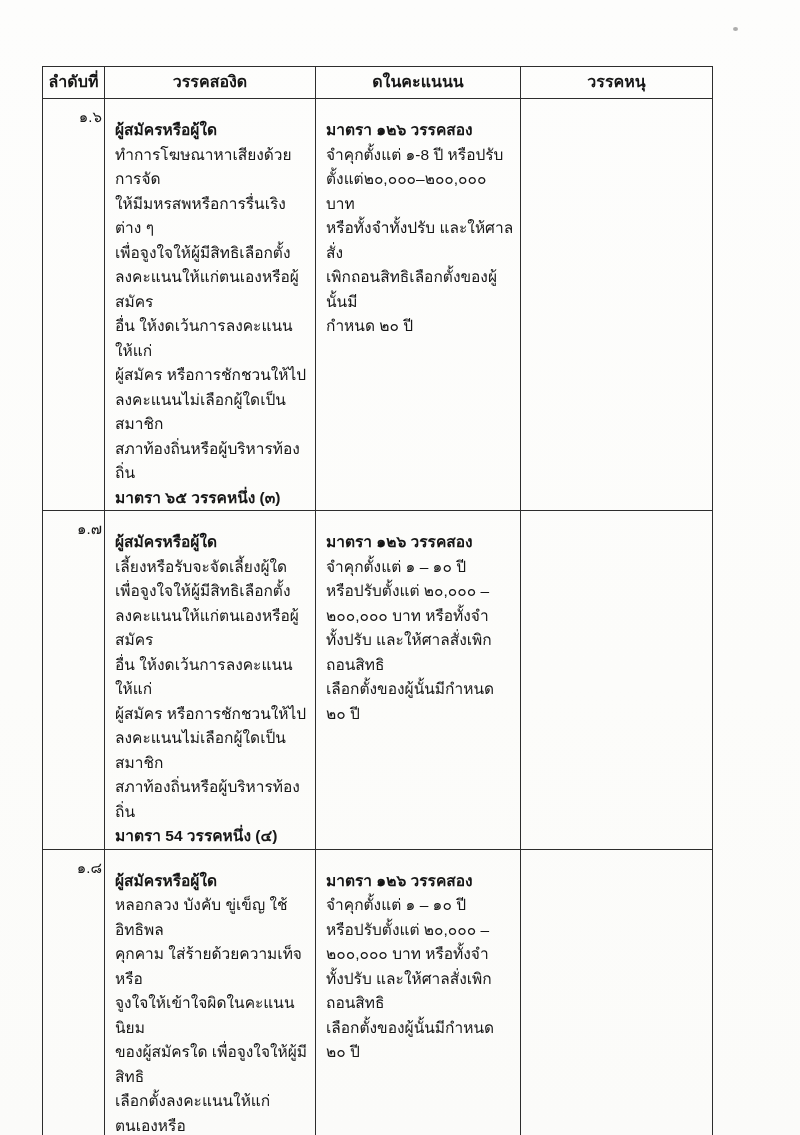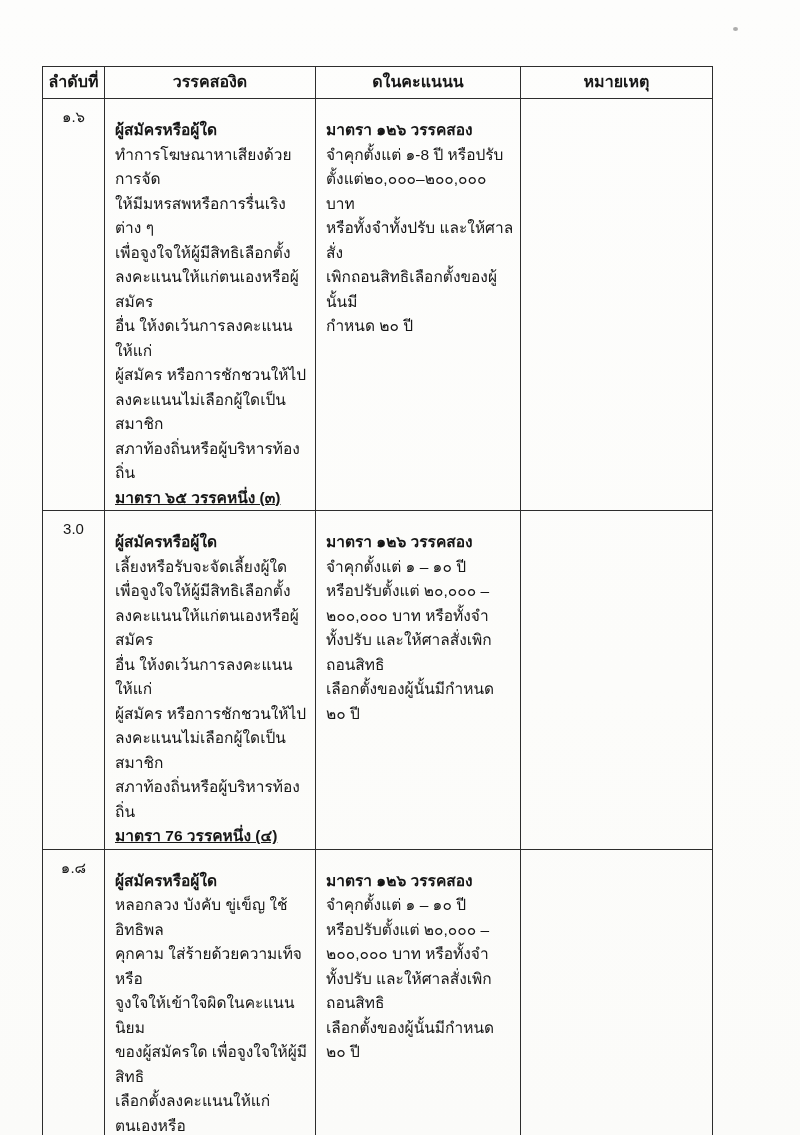--- a/index.html
+++ b/index.html
@@ -56,32 +56,32 @@
     font-size: 16px;
     font-weight: bold;
     padding: 1px 2px 3px 2px;
   }
   td {
     font-size: 15.5px;
     line-height: 24.5px;
     padding: 19px 6px 0 10px;
   }
   td.c-no {
-    text-align: center;
+    text-align: right;
     padding: 6px 2px 0 2px;
     font-size: 15px;
   }
   td.c-note {
     font-size: 13.5px;
     line-height: 21px;
     padding: 3px 4px 0 7px;
   }
   .cell-title { font-weight: bold; }
   .cell-body  { white-space: pre-line; }
-  .cell-ref   { font-weight: bold; white-space: pre-line; text-decoration: underline; }
+  .cell-ref   { font-weight: bold; white-space: pre-line; }
   tr.r0 td { height: 250px; }
   tr.r1 td { height: 229px; }
   tr.r2 td { height: 269px; }
 </style>
 </head>
 <body>
 
 <div class="page">
   <span class="speck"></span>
 
@@ -91,21 +91,21 @@
         <col class="c1">
           <col class="c2">
           <col class="c3">
           <col class="c4">
       </colgroup>
       <thead>
         <tr>
           <th>ลำดับที่</th>
           <th>วรรคสองิด</th>
           <th>ดในคะแนนน</th>
-          <th>หมายเหตุ</th>
+          <th>วรรคหนุ</th>
         </tr>
       </thead>
       <tbody>
 
         <tr class="r0">
           <td class="c-no">๑.๖</td>
           <td class="c-off">
             <div class="cell-title">ผู้สมัครหรือผู้ใด</div>
             <div class="cell-body">ทำการโฆษณาหาเสียงด้วยการจัด
 ให้มีมหรสพหรือการรื่นเริงต่าง ๆ
@@ -127,31 +127,31 @@
             <div class="cell-title"></div>
             <div class="cell-body"></div>
           </td>
           <td class="c-note">
             <div class="cell-title"></div>
             <div class="cell-body"></div>
           </td>
         </tr>
 
         <tr class="r1">
-          <td class="c-no">3.0</td>
+          <td class="c-no">๑.๗</td>
           <td class="c-off">
             <div class="cell-title">ผู้สมัครหรือผู้ใด</div>
             <div class="cell-body">เลี้ยงหรือรับจะจัดเลี้ยงผู้ใด
 เพื่อจูงใจให้ผู้มีสิทธิเลือกตั้ง
 ลงคะแนนให้แก่ตนเองหรือผู้สมัคร
 อื่น ให้งดเว้นการลงคะแนนให้แก่
 ผู้สมัคร หรือการชักชวนให้ไป
 ลงคะแนนไม่เลือกผู้ใดเป็นสมาชิก
 สภาท้องถิ่นหรือผู้บริหารท้องถิ่น</div>
-            <div class="cell-ref">มาตรา 76 วรรคหนึ่ง (๔)</div>
+            <div class="cell-ref">มาตรา 54 วรรคหนึ่ง (๔)</div>
           </td>
           <td class="c-pen">
             <div class="cell-title">มาตรา ๑๒๖ วรรคสอง</div>
             <div class="cell-body">จำคุกตั้งแต่ ๑ – ๑๐ ปี
 หรือปรับตั้งแต่ ๒๐,๐๐๐ –
 ๒๐๐,๐๐๐ บาท หรือทั้งจำ
 ทั้งปรับ และให้ศาลสั่งเพิกถอนสิทธิ
 เลือกตั้งของผู้นั้นมีกำหนด ๒๐ ปี</div>
             <div class="cell-title"></div>
             <div class="cell-body"></div>

